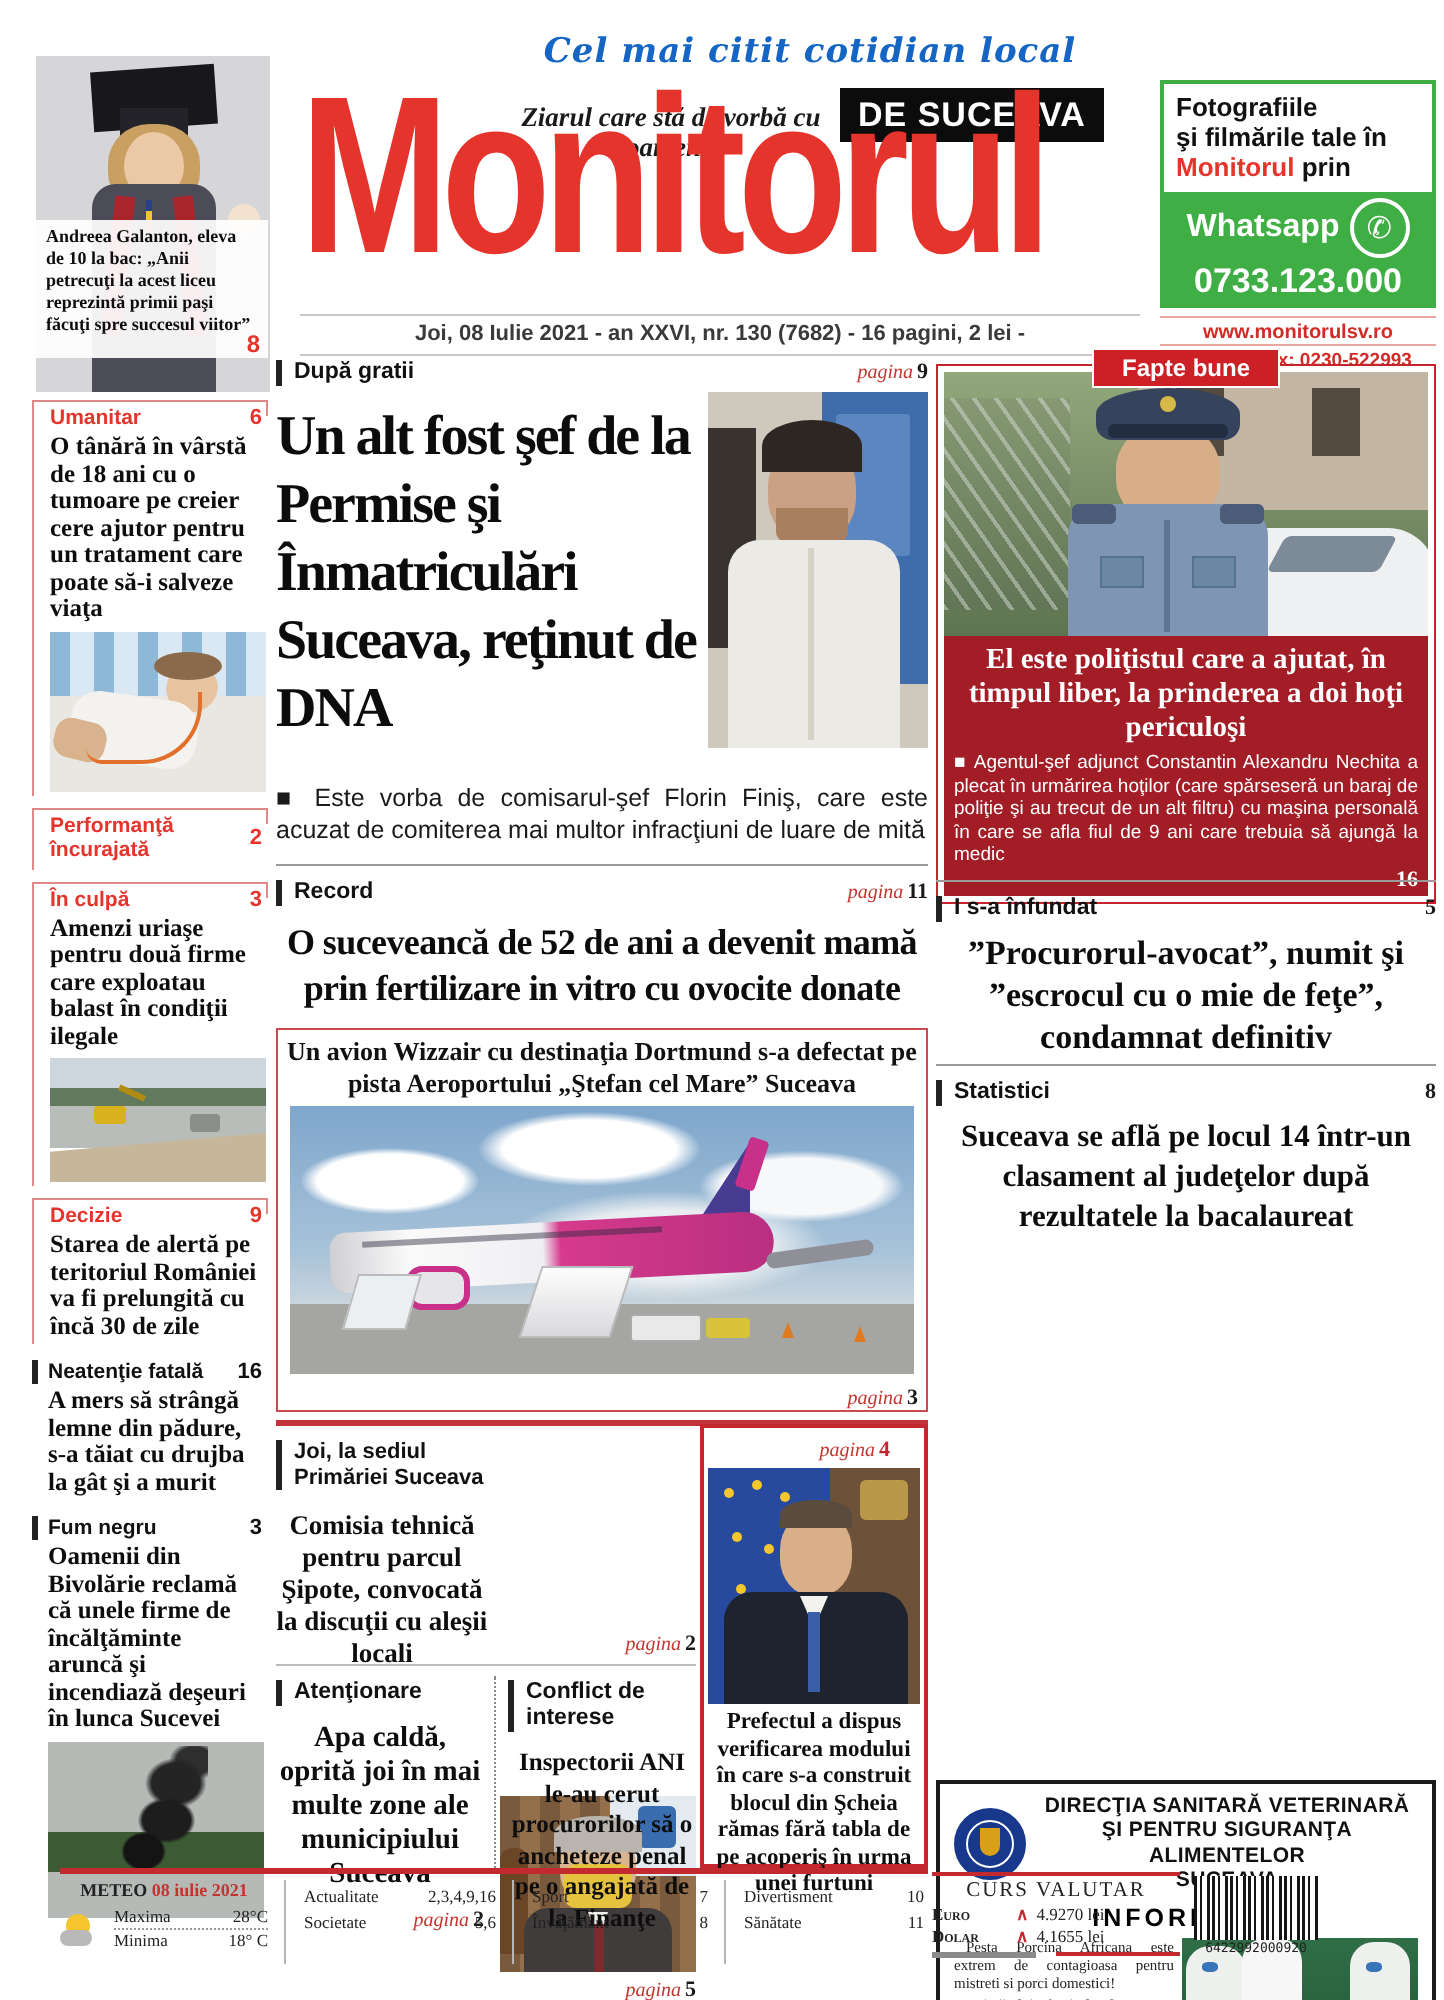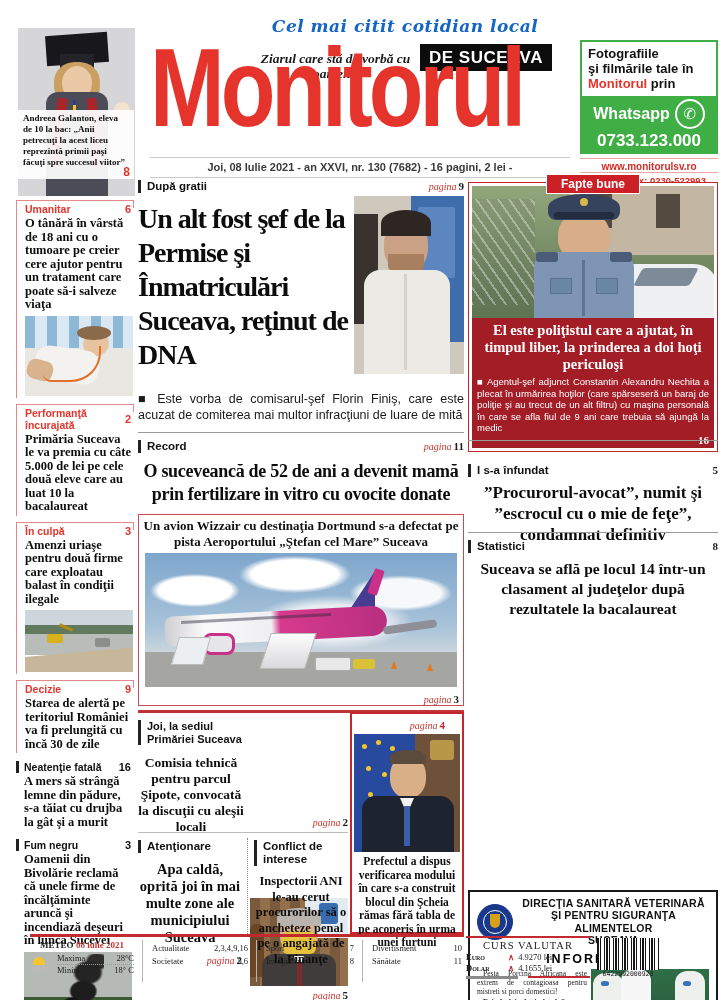--- a/index.html
+++ b/index.html
@@ -167,21 +167,20 @@
         <div class="a" style="left:2px;top:44px;width:26px;height:20px;border-radius:8px;background:#d9b28e;transform:rotate(14deg);"></div>
         <div class="a" style="left:18px;top:30px;width:56px;height:34px;border:2px solid #e2702a;border-top:none;border-left:none;border-radius:0 0 30px 8px;"></div>
       </div>
     </div>
 
     <div class="s-item red-br">
       <div class="s-kick">
           <span style="max-width:84px;">Performanţă încurajată</span>
           <span class="num">2</span>
         </div>
-      <div class="s-title">Primăria Suceava le va premia cu câte 5.000 de lei pe cele două eleve care au luat 10 la bacalaureat</div>
     </div>
 
     <div class="s-item red-br">
       <div class="s-kick">
           <span>În culpă</span>
           <span class="num">3</span>
         </div>
       <div class="s-title">Amenzi uriaşe pentru două firme care exploatau balast în condiţii ilegale</div>
       <div class="s-photo photo" style="height:62px;">
         <div class="a" style="left:0;top:0;width:100%;height:30%;background:#ccd6dc;"></div>
@@ -363,21 +362,21 @@
       </div>
       <div class="fapte-red">
         <div class="fapte-hl">El este poliţistul care a ajutat, în timpul liber, la prinderea a doi hoţi periculoşi</div>
         <div class="fapte-body">■ Agentul-şef adjunct Constantin Alexandru Nechita a plecat în urmărirea hoţilor (care spărseseră un baraj de poliţie şi au trecut de un alt filtru) cu maşina personală în care se afla fiul de 9 ani care trebuia să ajungă la medic</div>
         <div class="fapte-page">16</div>
       </div>
     </div>
 
     <div class="a hr" style="left:0;top:260px;width:250px;"></div>
 
-    <div class="a" style="left:0;top:284px;width:250px;">
+    <div class="a" style="left:0;top:268px;width:250px;">
       <div class="kick-row">
         <span class="kick-b">I s-a înfundat</span>
         <span class="pagina"><b>5</b></span>
       </div>
       <div class="inf-hl" style="margin-top:5px;">”Procurorul-avocat”, numit şi ”escrocul cu o mie de feţe”, condamnat definitiv</div>
     </div>
 
     <div class="a hr" style="left:0;top:352px;width:250px;"></div>
 
     <div class="a" style="left:0;top:360px;width:250px;">

